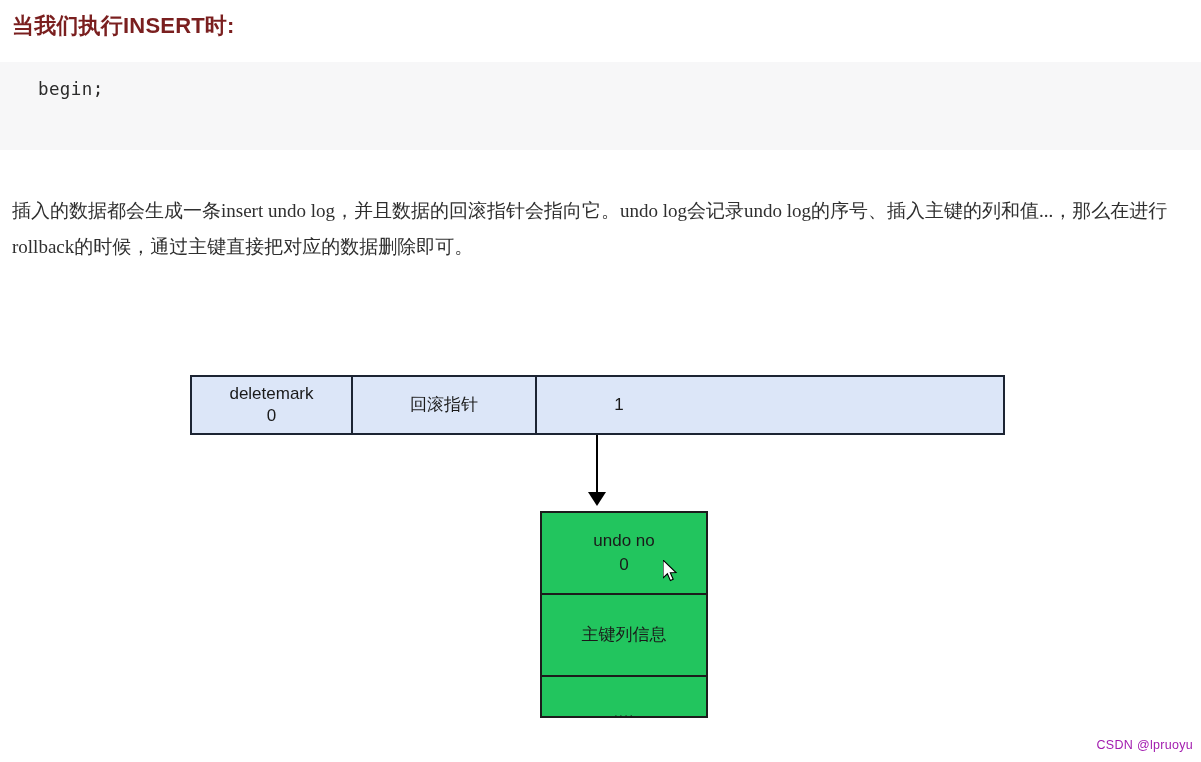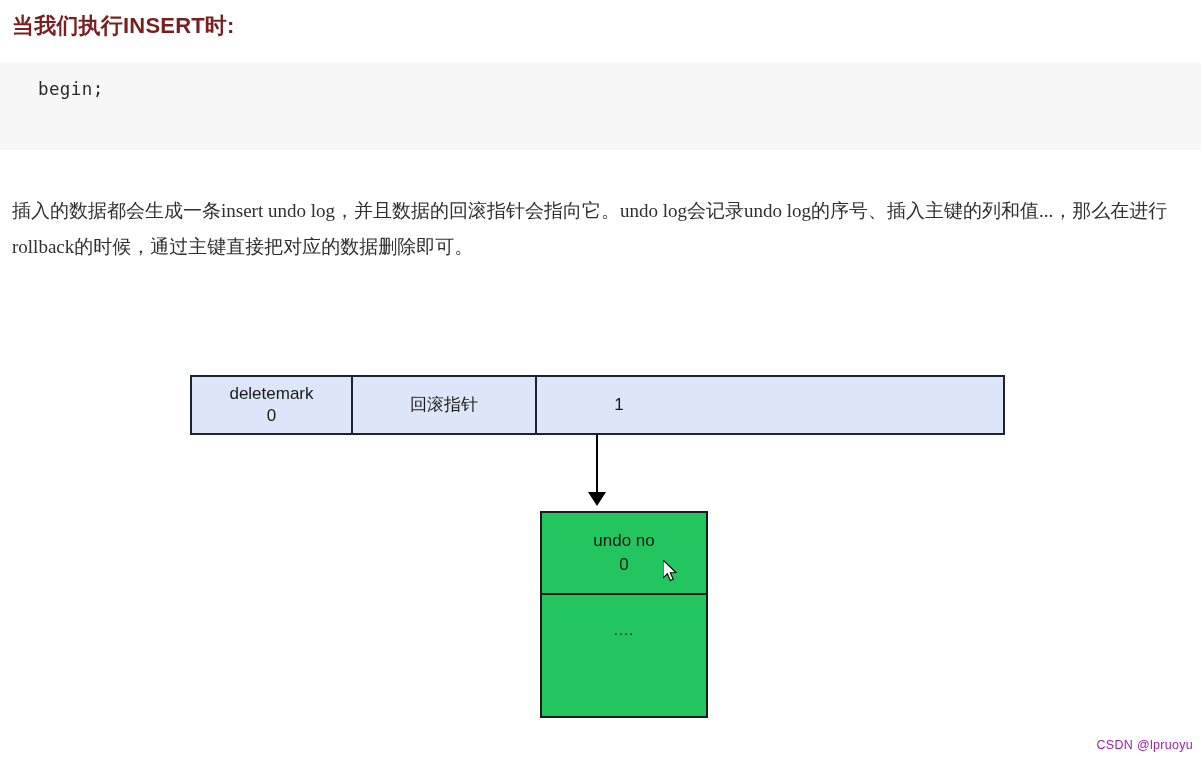--- a/index.html
+++ b/index.html
@@ -205,20 +205,23 @@
   </div>
 
   <div class="arrow-line"></div>
   <div class="arrow-head"></div>
 
   <div class="undo-box">
     <div class="undo-cell">
       <span>undo no</span>
       <span class="undo-sub">0</span>
     </div>
+    <div class="undo-cell">
+      <span>主键列信息</span>
+    </div>
     <div class="undo-cell dots-cell">
       <span>....</span>
     </div>
   </div>
 
   <svg class="cursor" viewBox="0 0 16 24">
     <polygon points="0,0 0,18 4.4,13.8 7.4,20.6 10.2,19.3 7.3,12.8 13,12.6" fill="#ffffff" stroke="#000000" stroke-width="1.1"></polygon>
   </svg>
 </div>
 

